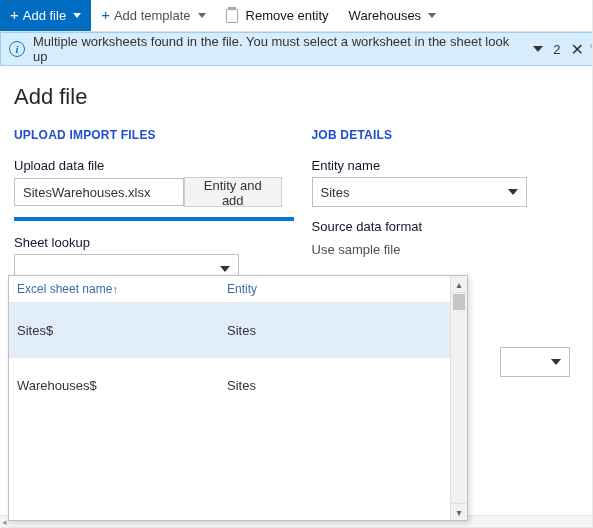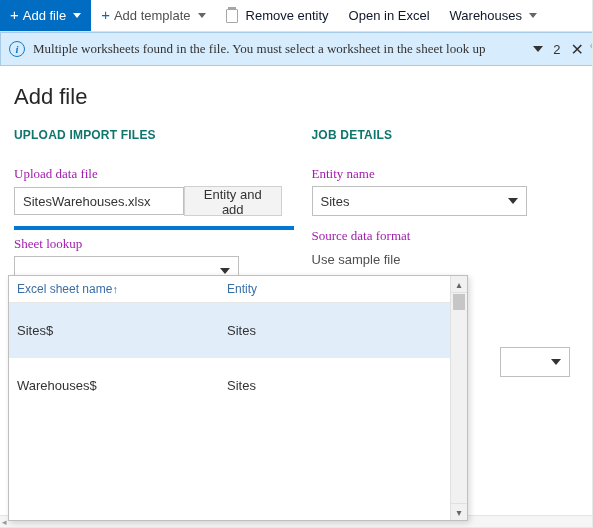--- a/index.html
+++ b/index.html
@@ -14,32 +14,32 @@
   .plus { font-size: 15px; line-height: 1; position: relative; top:-1px;}
   .chev { width: 0; height: 0; border-left:4px solid transparent; border-right:4px solid transparent; border-top:5px solid #666; margin-left:3px;}
   .toolbar-item.primary .plus{color:#fff;}
   .toolbar-item.addtpl .plus{ color:#006cc2; }
   .trash { width:12px; height:14px; border:1px solid #a6a6a6; border-radius:1px; position:relative; margin-right:4px;}
   .trash::before{content:"";position:absolute;top:-3px;left:1px;right:1px;height:2px;background:#a6a6a6;}
   
   
   .infobar { height:34px; background:#d7ecfc; border:1px solid #a6cbe8; display:flex; align-items:center; padding:0 8px; gap:8px; font-size:13px; color:#333;}
   .info-icon { width:16px;height:16px;border:1.5px solid #1279c6;border-radius:50%; display:flex;align-items:center;justify-content:center;color:#1279c6;font-size:11px;font-weight:bold;font-style:italic;font-family:serif;}
-  .info-text { flex:1;font-family:Liberation Serif, serif;}
+  .info-text { flex:1;}
   .info-right { display:flex; align-items:center; gap:10px; }
   .chev-sm { width:0;height:0;border-left:5px solid transparent;border-right:5px solid transparent;border-top:6px solid #333;}
   .close-x { font-size:16px; color:#333; cursor:pointer;}
 
   
   .content { padding: 18px 14px; }
   .page-title { font-size: 22px; font-weight: 300; color:#262626; margin-bottom: 18px;}
   .columns { display:flex; gap: 30px; }
   .col { flex:1; min-width:0; }
-  .section-head { font-size: 12px; font-weight:600; color:#0f766e; letter-spacing:0.2px; margin-bottom:24px; text-transform:uppercase;}
-  .field-label { font-size:13px; color:#a21caf; margin-bottom:4px; margin-top:8px;font-family:Liberation Serif, serif;}
+  .section-head { font-size: 12px; font-weight:600; color:#1d4ed8; letter-spacing:0.2px; margin-bottom:16px; text-transform:uppercase;}
+  .field-label { font-size:13px; color:#0f172a; margin-bottom:4px; margin-top:8px;}
   .row-inline { display:flex; align-items:center;}
   .text-input { height:28px; border:1px solid #bfbfbf; padding:0 8px; font-size:13px; width:170px; background:#fff; color:#333;}
   .text-input::placeholder{color:#333;}
   .btn-secondary { height:30px; border:1px solid #d0d0d0; background:#f3f3f3; padding:0 10px; font-size:13px; color:#333; cursor:pointer;}
   .progress { height:4px; background:#0078d4; width:280px; margin-top:10px;}
   .select { height:30px; border:1px solid #bfbfbf; display:flex; align-items:center; justify-content:space-between; padding:0 8px; background:#fff; cursor:pointer; }
   .select .chev-sel { width:0;height:0;border-left:5px solid transparent;border-right:5px solid transparent;border-top:6px solid #333;}
   .select.wide { width:225px;}
   .select.jd { width:215px; }
   .cutoff { color:#505050; font-size:13px; margin-top:8px; }
@@ -80,23 +80,20 @@
   <div class="toolbar-item addtpl">
     <span class="plus">+</span>
     <span>Add template</span>
     <span class="chev"></span>
   </div>
   <div class="toolbar-item disabled">
     <span class="trash"></span>
     <span>Remove entity</span>
   </div>
   <div class="toolbar-item disabled">
-    <span>Open in Excel</span>
-  </div>
-  <div class="toolbar-item disabled">
     <span>Warehouses</span>
     <span class="chev"></span>
   </div>
 </div>
 
 <div class="infobar">
   <span class="info-icon">i</span>
   <span class="info-text">Multiple worksheets found in the file. You must select a worksheet in the sheet look up</span>
   <div class="info-right">
     <span class="chev-sm"></span>
@@ -112,21 +109,21 @@
 
     <div class="col">
       <div class="section-head">UPLOAD IMPORT FILES</div>
       <div class="field-label">Upload data file</div>
       <div class="row-inline">
         <input class="text-input" value="SitesWarehouses.xlsx" style="">
         <button class="btn-secondary">Entity and add</button>
       </div>
       <div class="progress"></div>
 
-      <div class="field-label" style="margin-top:6px">Sheet lookup</div>
+      <div class="field-label" style="margin-top:14px">Sheet lookup</div>
       <div class="select wide">
         <span></span>
         <span class="chev-sel"></span>
       </div>
     </div>
 
     <div class="col">
       <div class="section-head">JOB DETAILS</div>
       <div class="field-label">Entity name</div>
       <div class="select jd">

